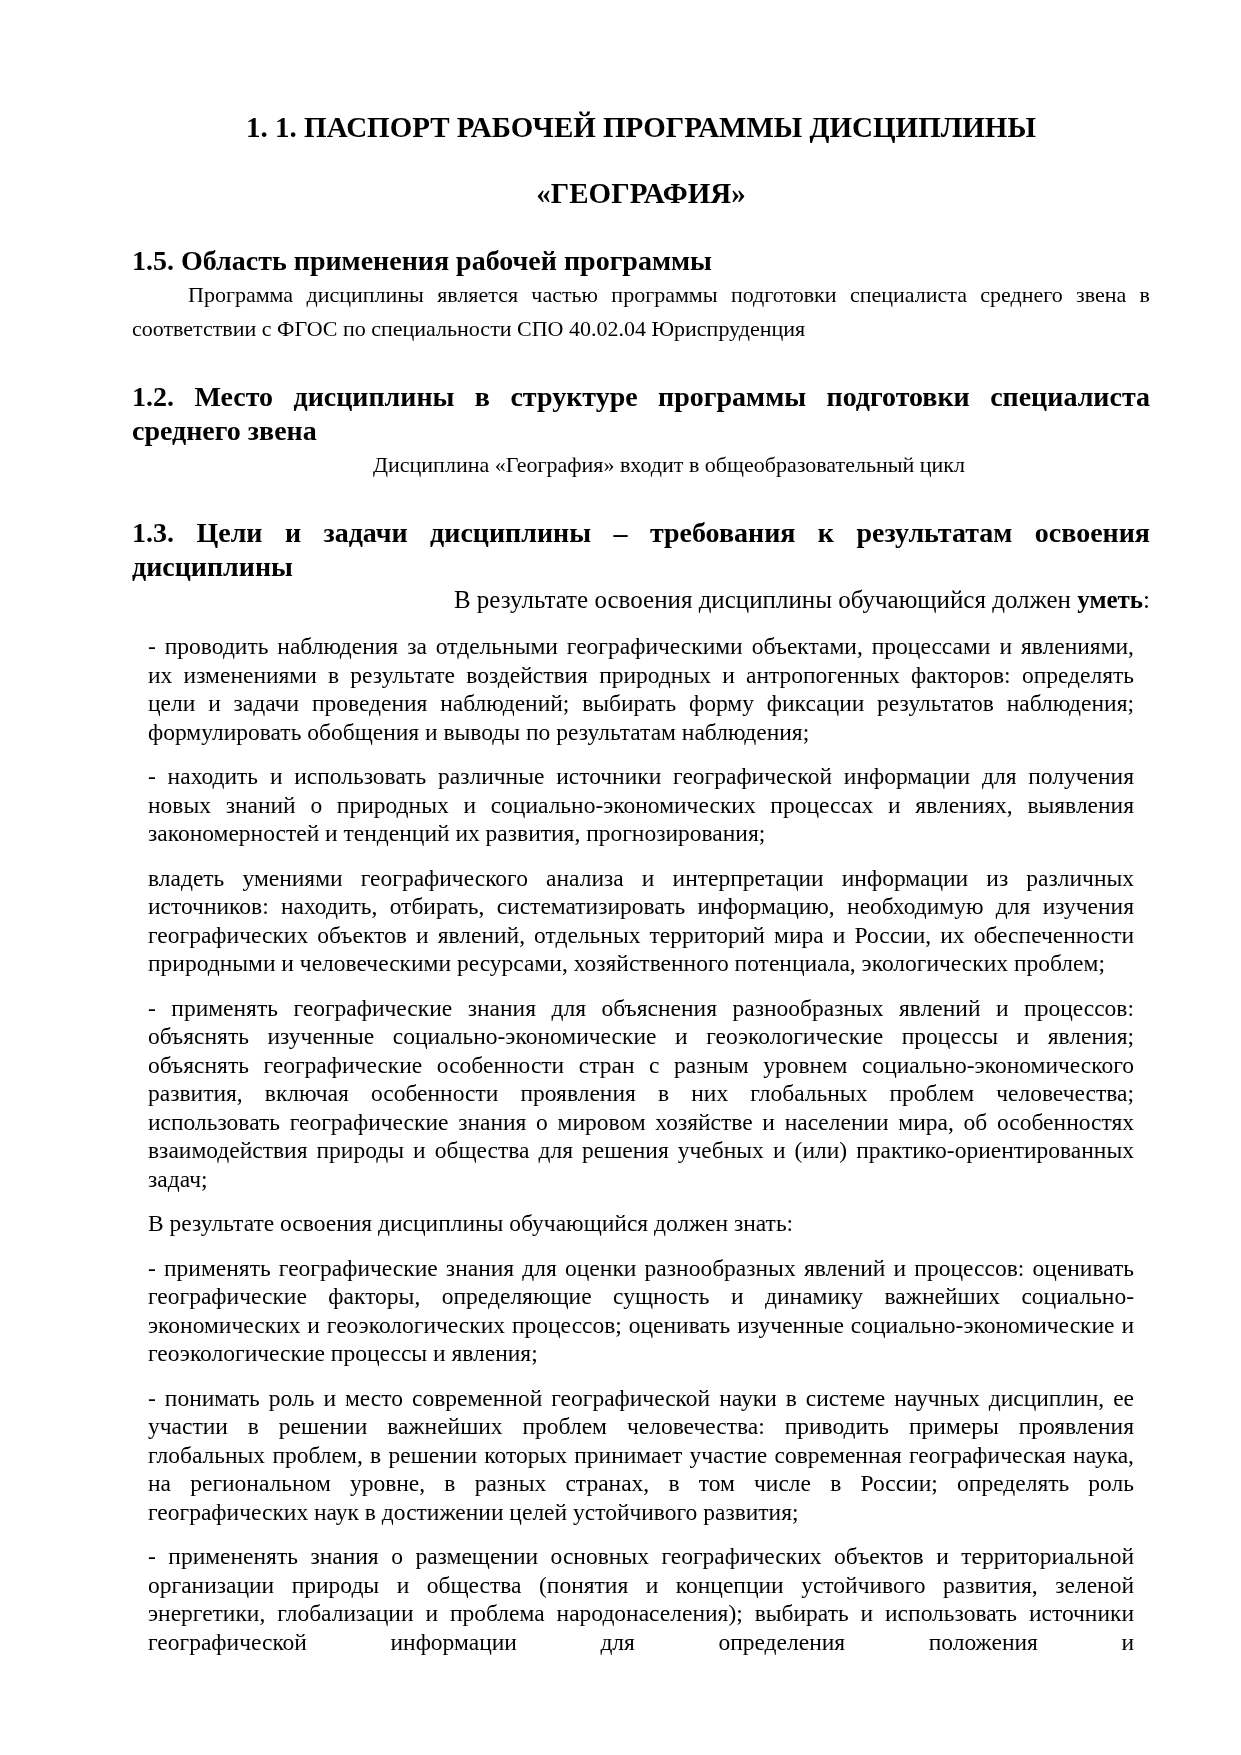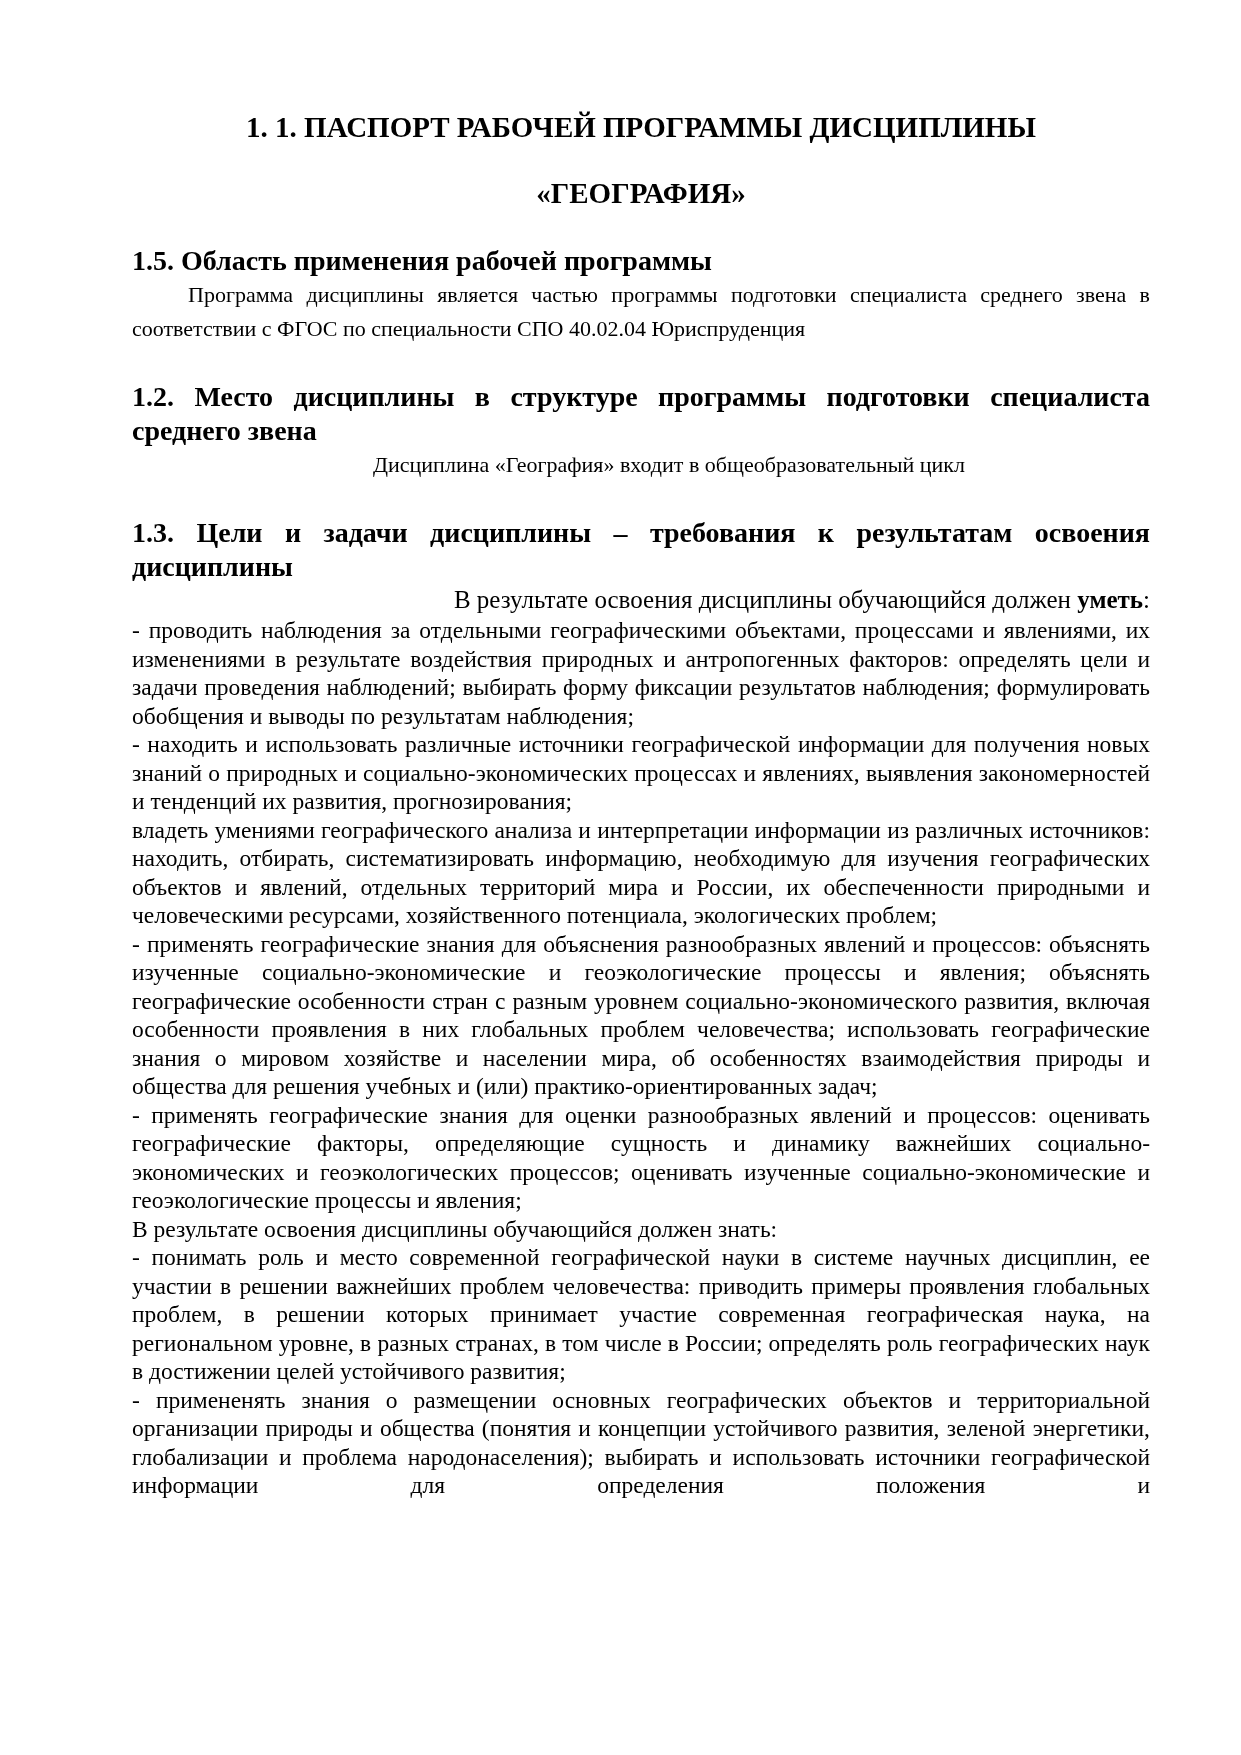--- a/index.html
+++ b/index.html
@@ -52,21 +52,21 @@
     font-size: 25px;
     line-height: 32px;
     text-align: right;
     text-indent: 50px;
     margin: 0;
   }
   .list-item {
     font-size: 23.5px;
     line-height: 28.5px;
     text-align: justify;
-    margin: 0;
+    margin: 16px;
   }
   .list-item.cutoff { text-align-last: justify; }
   b { font-weight: bold; }
 </style>
 </head>
 <body>
 
 <div class="page">
 
   <h1 class="doc-title">1. 1. ПАСПОРТ РАБОЧЕЙ ПРОГРАММЫ ДИСЦИПЛИНЫ</h1>
@@ -85,21 +85,21 @@
 
   <div class="section">
     <h2 class="section-heading">1.3. Цели и задачи дисциплины – требования к результатам освоения дисциплины</h2>
 
     <p class="list-intro"><span>В результате освоения дисциплины обучающийся должен </span><b>уметь</b><span>:</span></p>
 
     <p class="list-item">- проводить наблюдения за отдельными географическими объектами, процессами и явлениями, их изменениями в результате воздействия природных и антропогенных факторов: определять цели и задачи проведения наблюдений; выбирать форму фиксации результатов наблюдения; формулировать обобщения и выводы по результатам наблюдения;</p>
     <p class="list-item">- находить и использовать различные источники географической информации для получения новых знаний о природных и социально-экономических процессах и явлениях, выявления закономерностей и тенденций их развития, прогнозирования;</p>
     <p class="list-item">владеть умениями географического анализа и интерпретации информации из различных источников: находить, отбирать, систематизировать информацию, необходимую для изучения географических объектов и явлений, отдельных территорий мира и России, их обеспеченности природными и человеческими ресурсами, хозяйственного потенциала, экологических проблем;</p>
     <p class="list-item">- применять географические знания для объяснения разнообразных явлений и процессов: объяснять изученные социально-экономические и геоэкологические процессы и явления; объяснять географические особенности стран с разным уровнем социально-экономического развития, включая особенности проявления в них глобальных проблем человечества; использовать географические знания о мировом хозяйстве и населении мира, об особенностях взаимодействия природы и общества для решения учебных и (или) практико-ориентированных задач;</p>
+    <p class="list-item">В результате освоения дисциплины обучающийся должен знать:</p>
+
     <p class="list-item">- применять географические знания для оценки разнообразных явлений и процессов: оценивать географические факторы, определяющие сущность и динамику важнейших социально-экономических и геоэкологических процессов; оценивать изученные социально-экономические и геоэкологические процессы и явления;</p>
-
-    <p class="list-item">В результате освоения дисциплины обучающийся должен знать:</p>
 
     <p class="list-item">- понимать роль и место современной географической науки в системе научных дисциплин, ее участии в решении важнейших проблем человечества: приводить примеры проявления глобальных проблем, в решении которых принимает участие современная географическая наука, на региональном уровне, в разных странах, в том числе в России; определять роль географических наук в достижении целей устойчивого развития;</p>
     <p class="list-item cutoff">- примененять знания о размещении основных географических объектов и территориальной организации природы и общества (понятия и концепции устойчивого развития, зеленой энергетики, глобализации и проблема народонаселения); выбирать и использовать источники географической информации для определения положения и</p>
   </div>
 
 </div>
 
 </body></html>

